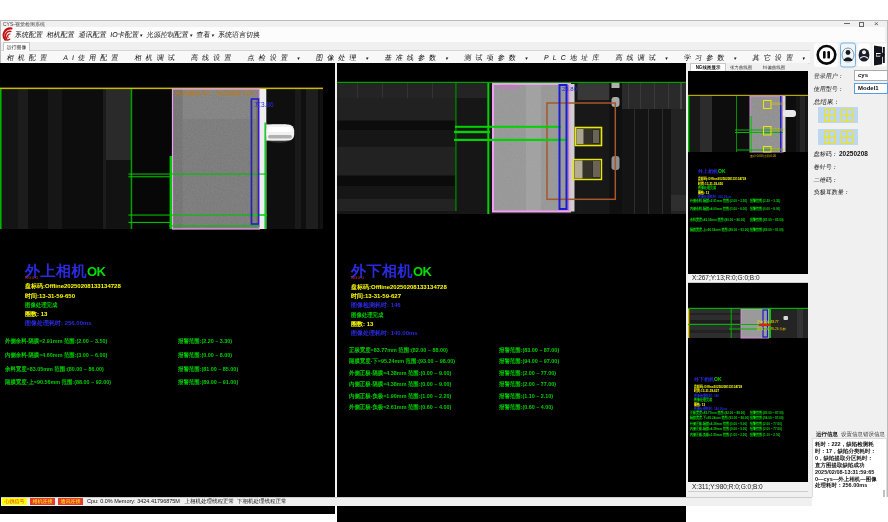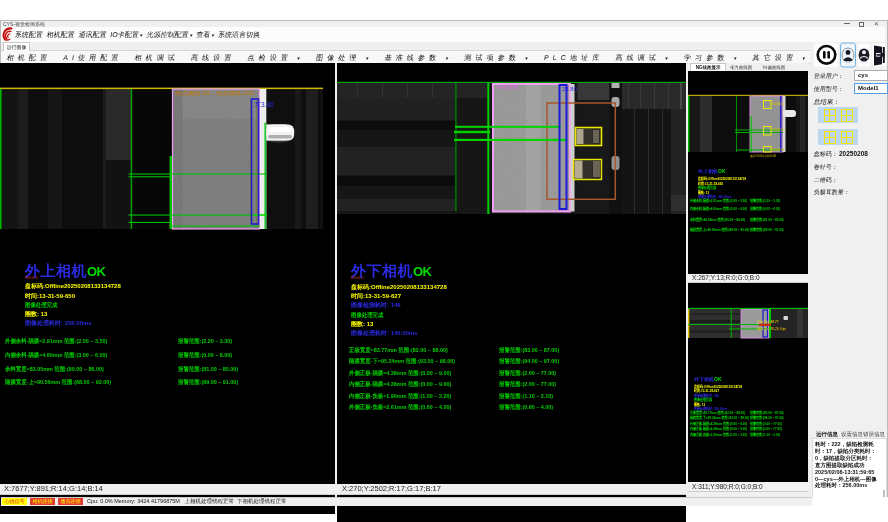--- a/index.html
+++ b/index.html
@@ -105,21 +105,20 @@
     <div class="a" style="left:25px;top:255.5px;font-size:6px;font-weight:bold;color:#2a2ae0;white-space:nowrap">图像处理耗时: 256.00ms</div>
     <div class="a" style="left:5px;top:274px;font-size:6px;font-weight:bold;color:#00d000;white-space:nowrap;transform:scaleX(.9);transform-origin:left top">外侧余料-隔膜=2.91mm 范围:(2.00 ~ 3.50)</div>
     <div class="a" style="left:178px;top:274px;font-size:6px;font-weight:bold;color:#00d000;white-space:nowrap;transform:scaleX(.9);transform-origin:left top">报警范围:(2.20 ~ 3.30)</div>
     <div class="a" style="left:5px;top:288px;font-size:6px;font-weight:bold;color:#00d000;white-space:nowrap;transform:scaleX(.9);transform-origin:left top">内侧余料-隔膜=4.60mm 范围:(3.00 ~ 6.00)</div>
     <div class="a" style="left:178px;top:288px;font-size:6px;font-weight:bold;color:#00d000;white-space:nowrap;transform:scaleX(.9);transform-origin:left top">报警范围:(0.00 ~ 8.00)</div>
     <div class="a" style="left:5px;top:301.5px;font-size:6px;font-weight:bold;color:#00d000;white-space:nowrap;transform:scaleX(.9);transform-origin:left top">余料宽度=83.05mm 范围:(80.00 ~ 86.00)</div>
     <div class="a" style="left:178px;top:301.5px;font-size:6px;font-weight:bold;color:#00d000;white-space:nowrap;transform:scaleX(.9);transform-origin:left top">报警范围:(81.00 ~ 85.00)</div>
     <div class="a" style="left:5px;top:315px;font-size:6px;font-weight:bold;color:#00d000;white-space:nowrap;transform:scaleX(.9);transform-origin:left top">隔膜宽度-上=90.56mm 范围:(88.00 ~ 92.00)</div>
     <div class="a" style="left:178px;top:315px;font-size:6px;font-weight:bold;color:#00d000;white-space:nowrap;transform:scaleX(.9);transform-origin:left top">报警范围:(89.00 ~ 91.00)</div>
   </div>
-  <div class="a" id="cam1bar" style="left:0;top:484px;width:335px;height:10px;background:#f0f0f0;border-bottom:1px solid #ccc;font-size:7.5px;line-height:10px;color:#222"><span style="margin-left:4px">X:7677;Y:891;R:14;G:14;B:14</span></div>
 
   <div class="a" id="cam2" style="left:337px;top:63px;width:349px;height:488px;background:#000">
     <svg width="349" height="421" viewBox="0 0 349 421">
       <defs>
           <filter id="nz2" x="0" y="0" width="100%" height="100%">
         <feTurbulence type="fractalNoise" baseFrequency="0.8" numOctaves="2" result="t"></feTurbulence>
         <feColorMatrix in="t" type="matrix" values="0 0 0 0 0.55 0 0 0 0 0.55 0 0 0 0 0.55 0 0 0 0.45 0"></feColorMatrix>
         <feComposite operator="in" in2="SourceGraphic"></feComposite>
       </filter>
         </defs>
@@ -203,21 +202,20 @@
     <div class="a" style="left:162px;top:294px;font-size:6px;font-weight:bold;color:#00d000;white-space:nowrap;transform:scaleX(.9);transform-origin:left top">报警范围:(94.00 ~ 97.00)</div>
     <div class="a" style="left:12px;top:305.5px;font-size:6px;font-weight:bold;color:#00d000;white-space:nowrap;transform:scaleX(.9);transform-origin:left top">外侧正极-隔膜=4.38mm 范围:(0.00 ~ 9.00)</div>
     <div class="a" style="left:162px;top:305.5px;font-size:6px;font-weight:bold;color:#00d000;white-space:nowrap;transform:scaleX(.9);transform-origin:left top">报警范围:(2.00 ~ 77.00)</div>
     <div class="a" style="left:12px;top:317px;font-size:6px;font-weight:bold;color:#00d000;white-space:nowrap;transform:scaleX(.9);transform-origin:left top">内侧正极-隔膜=4.38mm 范围:(0.00 ~ 9.00)</div>
     <div class="a" style="left:162px;top:317px;font-size:6px;font-weight:bold;color:#00d000;white-space:nowrap;transform:scaleX(.9);transform-origin:left top">报警范围:(2.00 ~ 77.00)</div>
     <div class="a" style="left:12px;top:328.5px;font-size:6px;font-weight:bold;color:#00d000;white-space:nowrap;transform:scaleX(.9);transform-origin:left top">内侧正极-负极=1.90mm 范围:(1.00 ~ 2.20)</div>
     <div class="a" style="left:162px;top:328.5px;font-size:6px;font-weight:bold;color:#00d000;white-space:nowrap;transform:scaleX(.9);transform-origin:left top">报警范围:(1.10 ~ 2.10)</div>
     <div class="a" style="left:12px;top:340px;font-size:6px;font-weight:bold;color:#00d000;white-space:nowrap;transform:scaleX(.9);transform-origin:left top">外侧正极-负极=2.61mm 范围:(0.60 ~ 4.00)</div>
     <div class="a" style="left:162px;top:340px;font-size:6px;font-weight:bold;color:#00d000;white-space:nowrap;transform:scaleX(.9);transform-origin:left top">报警范围:(0.60 ~ 4.00)</div>
   </div>
-  <div class="a" id="cam2bar" style="left:337px;top:484px;width:349px;height:10px;background:#f0f0f0;border-bottom:1px solid #ccc;font-size:7.5px;line-height:10px;color:#222"><span style="margin-left:5px">X:270;Y:2502;R:17;G:17;B:17</span></div>
 
   <div class="a" style="left:688px;top:63px;width:120px;height:8px;background:#f0f0f0;border-bottom:1px solid #d6d6d6"></div>
   <div class="a" style="left:690px;top:63px;width:34px;height:8px;background:#fff;border:1px solid #c9c9c9;border-bottom:none;font-size:4.5px;color:#111;text-align:center;line-height:8px;font-weight:bold">NG线图显示</div>
   <div class="a" style="left:726px;top:64px;width:30px;height:7px;font-size:4.5px;color:#333;text-align:center;line-height:7px">张力曲线图</div>
   <div class="a" style="left:759px;top:64px;width:30px;height:7px;font-size:4.5px;color:#333;text-align:center;line-height:7px">纠偏曲线图</div>
   <div class="a" id="mini1" style="left:688px;top:71px;width:120px;height:203px;background:#000">
     <svg width="120" height="203" viewBox="0 0 120 203">
       <defs>
           <filter id="nz3" x="0" y="0" width="100%" height="100%">
         <feTurbulence type="fractalNoise" baseFrequency="0.9" numOctaves="2" result="t"></feTurbulence>

